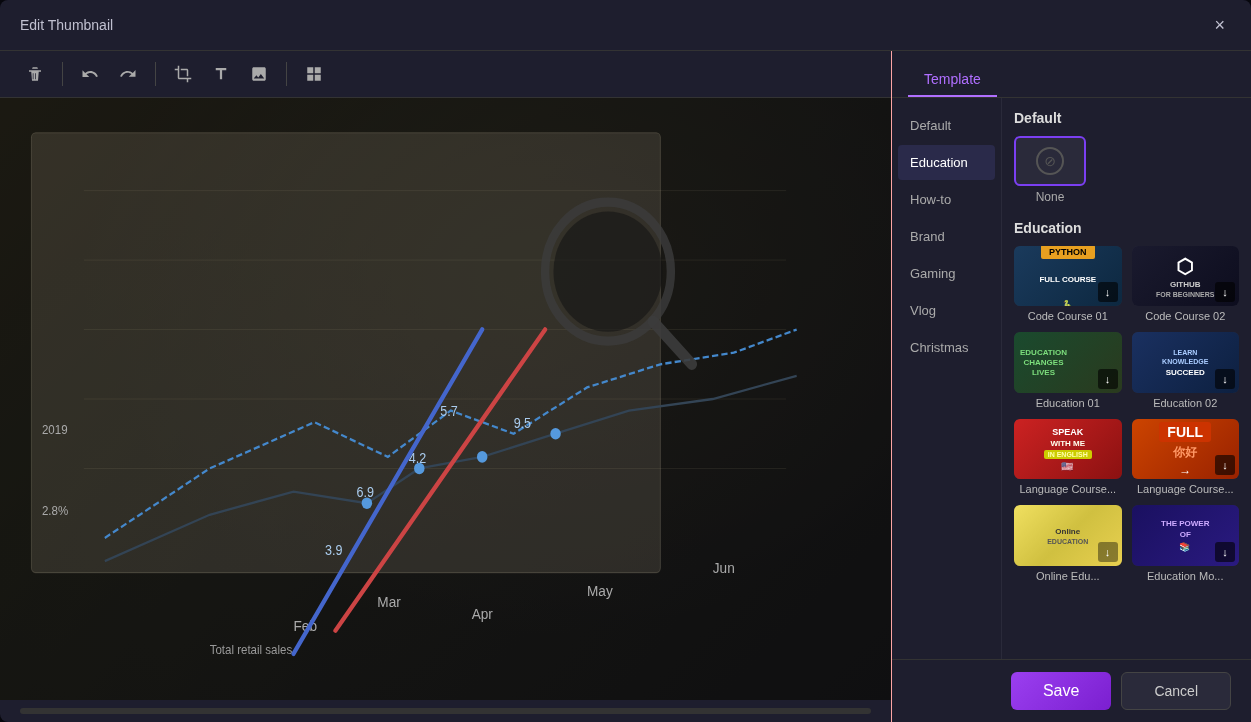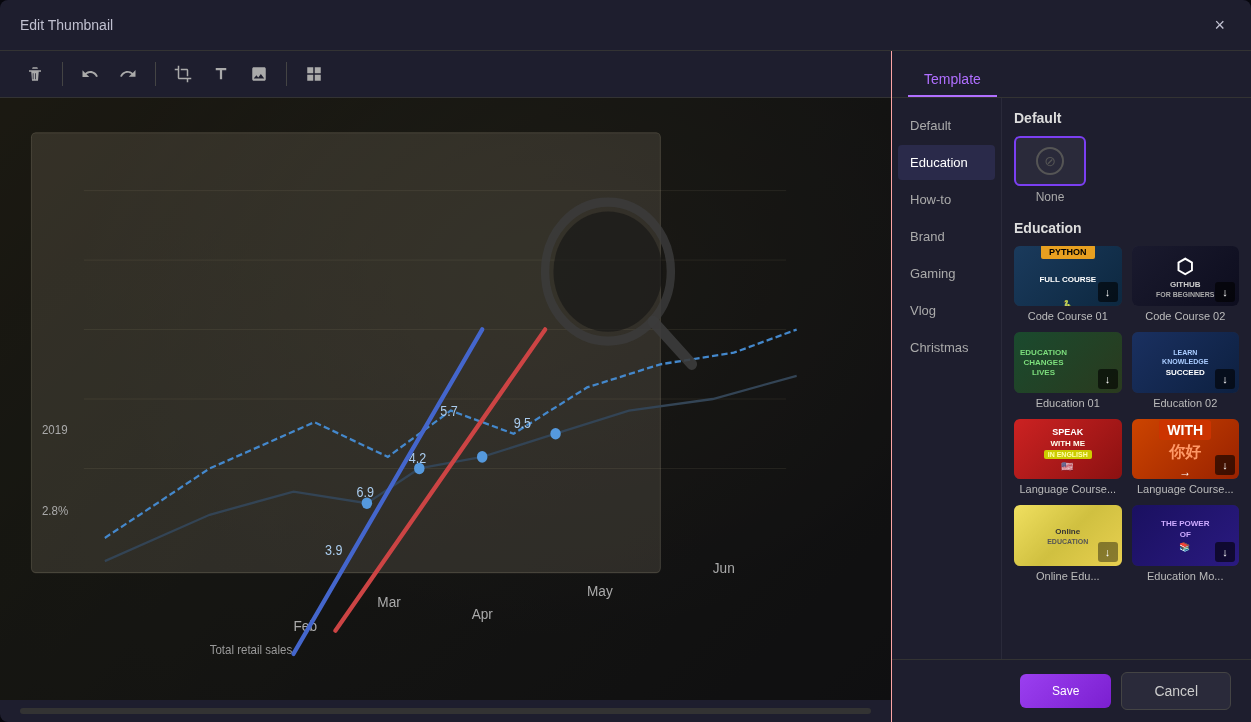--- a/index.html
+++ b/index.html
@@ -426,21 +426,21 @@
       gap: 10px;
       border-top: 1px solid #333;
     }
 
     .btn-save {
       background: linear-gradient(135deg, #9b3ff0, #7b1fd0);
       color: #fff;
       border: none;
       padding: 10px 32px;
       border-radius: 6px;
-      font-size: 12px;
+      font-size: 16px;
       cursor: pointer;
       font-weight: 500;
     }
 
     .btn-cancel {
       background: #2a2a3a;
       color: #ccc;
       border: 1px solid #444;
       padding: 10px 32px;
       border-radius: 6px;
@@ -667,22 +667,22 @@
                       </div>
                     </div>
                   </div>
                   <div class="template-label">Language Course...</div>
                 </div>
 
                 <div class="template-item">
                   <div class="template-thumb">
                     <div class="thumb-lang02" style="width:100%;height:100%;position:relative;background:linear-gradient(135deg,#cc4400 0%,#992200 100%);">
                       <div style="position:absolute;inset:0;display:flex;flex-direction:column;align-items:center;justify-content:center;gap:2px;">
-                        <div style="font-size:14px;color:#fff;font-weight:bold;background:#cc3300;padding:2px 8px;border-radius:3px;">WITH</div>
-                        <div style="font-size:16px;color:#ff9966;">你好</div>
+                        <div style="font-size:14px;color:#fff;font-weight:bold;background:#cc3300;padding:2px 8px;border-radius:3px;">FULL</div>
+                        <div style="font-size:12px;color:#ff9966;">你好</div>
                         <div style="font-size:12px;color:#fff;">→</div>
                       </div>
                       <div class="dl-icon">↓</div>
                     </div>
                   </div>
                   <div class="template-label">Language Course...</div>
                 </div>
 
                 <div class="template-item">
                   <div class="template-thumb">

